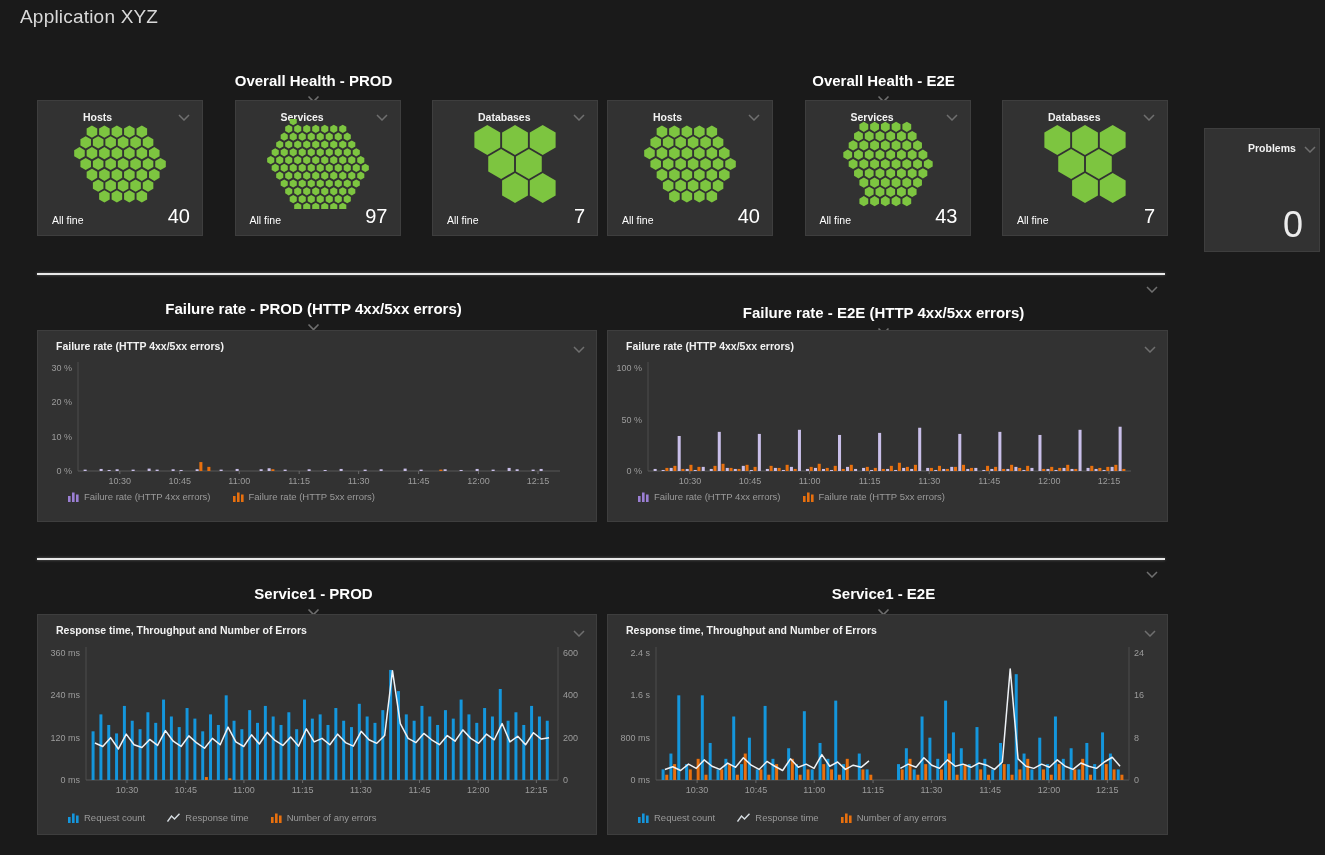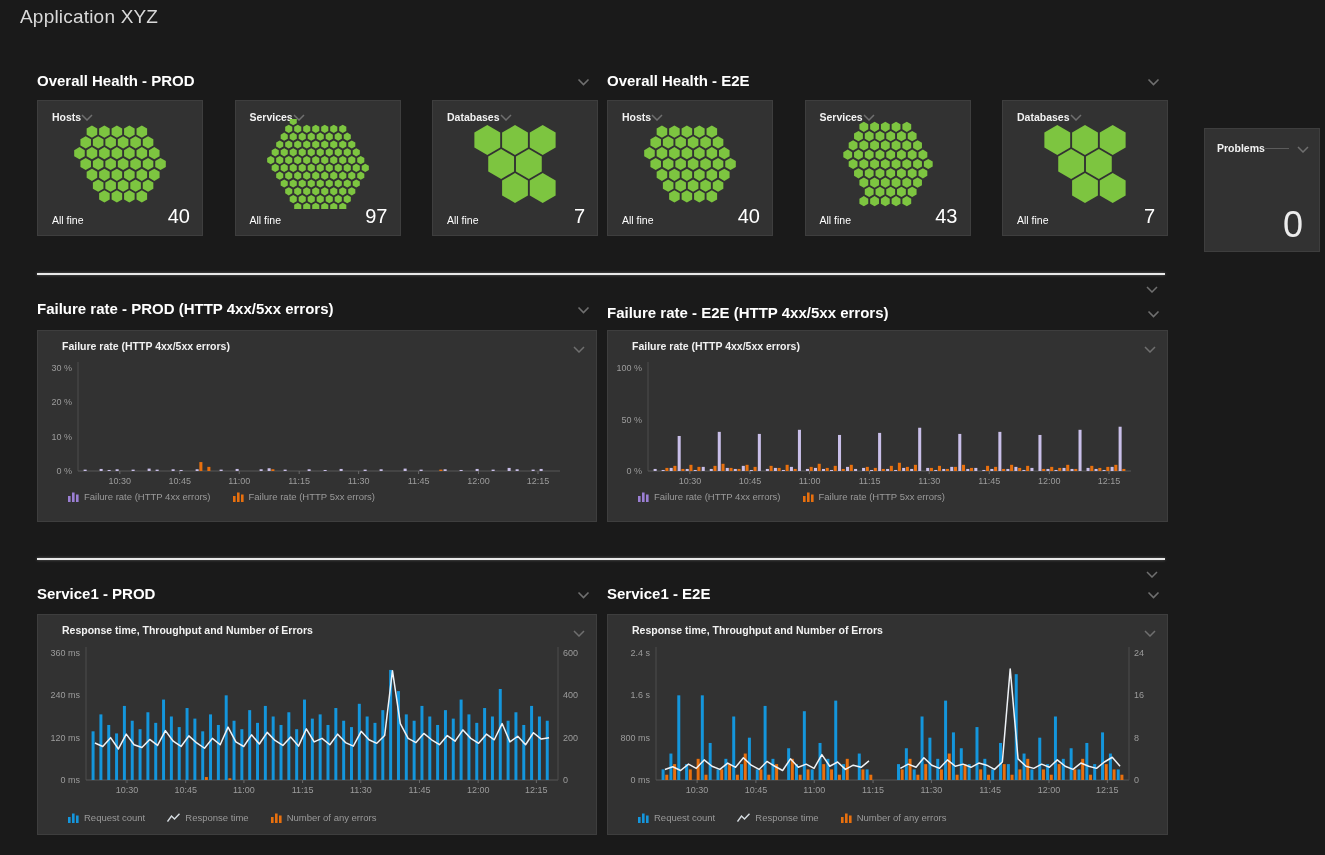--- a/index.html
+++ b/index.html
@@ -8,31 +8,32 @@
     background:#1a1a1a;
     font-family:"Liberation Sans","DejaVu Sans",sans-serif;
     color:#fff;
   }
   .page-title{
     position:absolute;left:20px;top:6px;
     font-size:19px;font-weight:400;color:#d9d9d9;letter-spacing:.2px;
   }
   .section-header{
     position:absolute;height:20px;
-    display:flex;justify-content:space-between;align-items:flex-start;
+    display:flex;justify-content:space-between;align-items:center;flex-direction:column;
   }
   .section-title{font-size:15px;font-weight:bold;color:#fff;}
   .chev{display:inline-block;flex:0 0 auto;}
   .tile{
     position:absolute;background:#323232;border:1px solid #3e3e3e;
     box-sizing:border-box;
   }
   .tile-head{
-    display:flex;justify-content:flex-start;align-items:center;
+    display:flex;justify-content:space-between;align-items:center;
     padding:10px 12px 0 14px;
+    margin-left:31px;
   }
   .tile-label{font-size:10.5px;font-weight:bold;color:#f2f2f2;}
   .honeycomb-wrap{
     position:absolute;left:0;right:0;top:20px;bottom:28px;
     display:flex;align-items:center;justify-content:center;
   }
   .tile-foot{
     position:absolute;left:14px;right:12px;bottom:9px;
     display:flex;justify-content:space-between;align-items:flex-end;
   }
@@ -43,21 +44,21 @@
     position:absolute;right:16px;bottom:8px;
     font-size:36px;font-weight:300;color:#ececec;line-height:1;
   }
   .divider{position:absolute;height:2px;background:#e9e9e9;box-shadow:0 0 3px rgba(255,255,255,.35);}
   .divider-chev{position:absolute;}
   .chart-tile{
     position:absolute;background:#323232;border:1px solid #3e3e3e;
     box-sizing:border-box;
   }
   .chart-title{
-    position:absolute;left:24px;top:9px;
+    position:absolute;left:18px;top:9px;
     font-size:10.5px;font-weight:bold;color:#f2f2f2;
   }
   .chart-chev{position:absolute;right:11px;top:8px;}
   .chart-svg{position:absolute;left:0;top:0;}
   .legend{
     position:absolute;left:30px;display:flex;gap:22px;
     font-size:9.5px;color:#9a9a9a;align-items:center;
   }
   .legend-item{display:flex;align-items:center;gap:5px;}
 </style>

